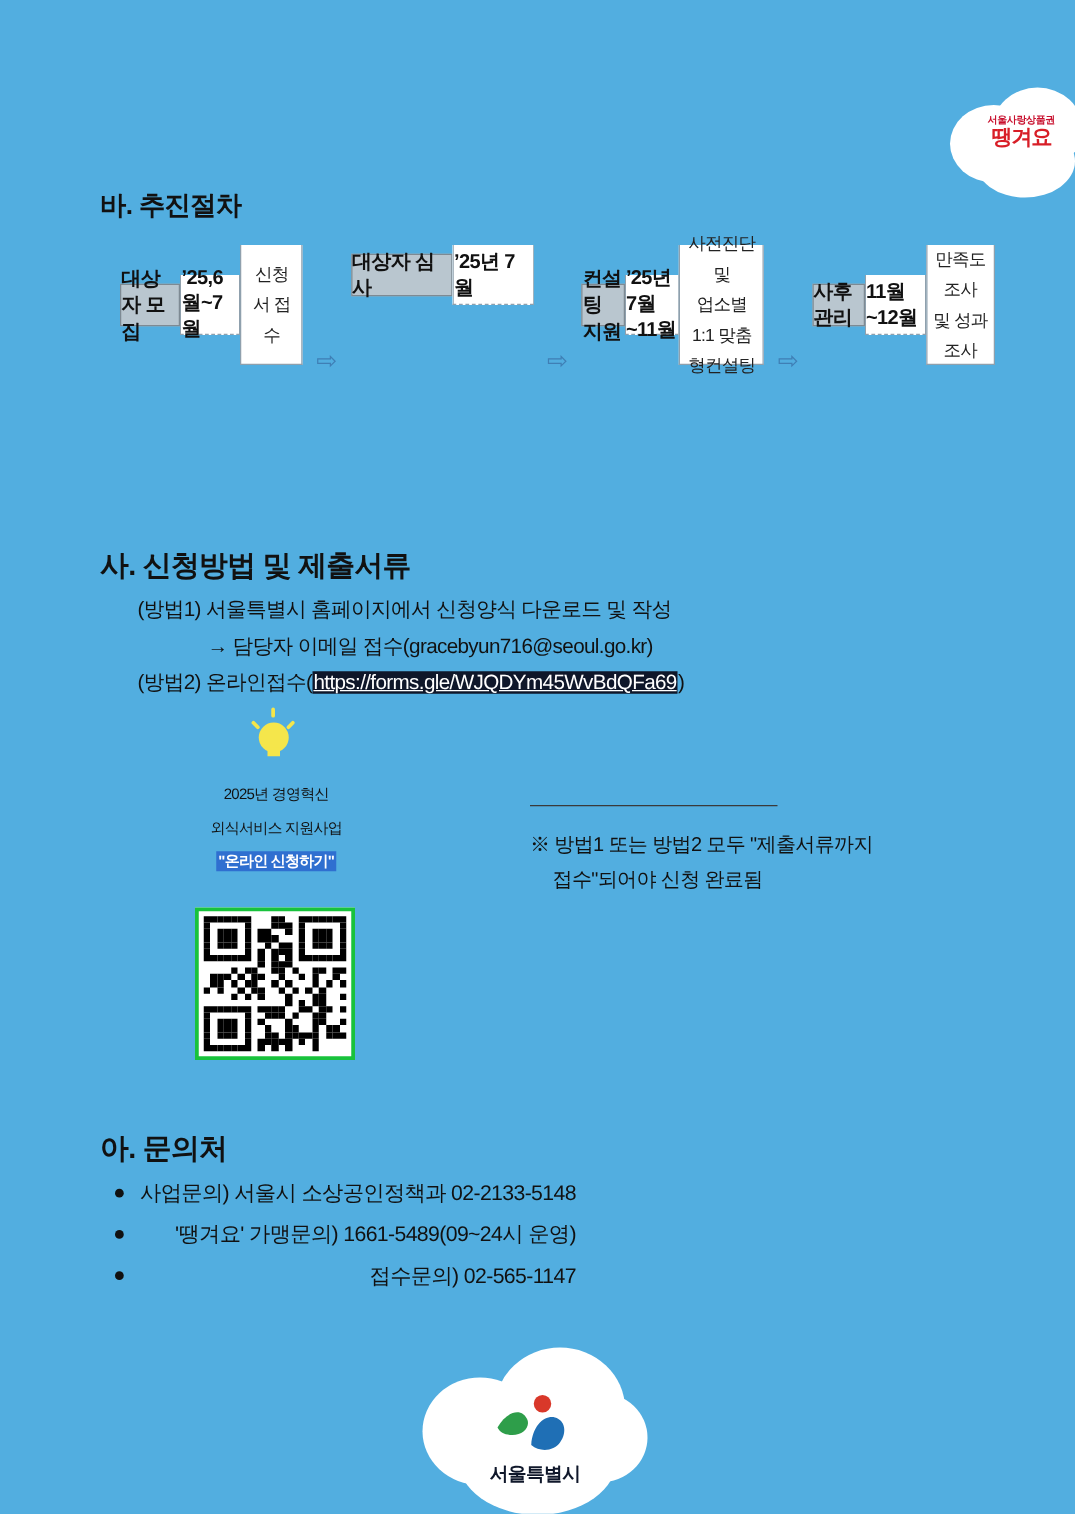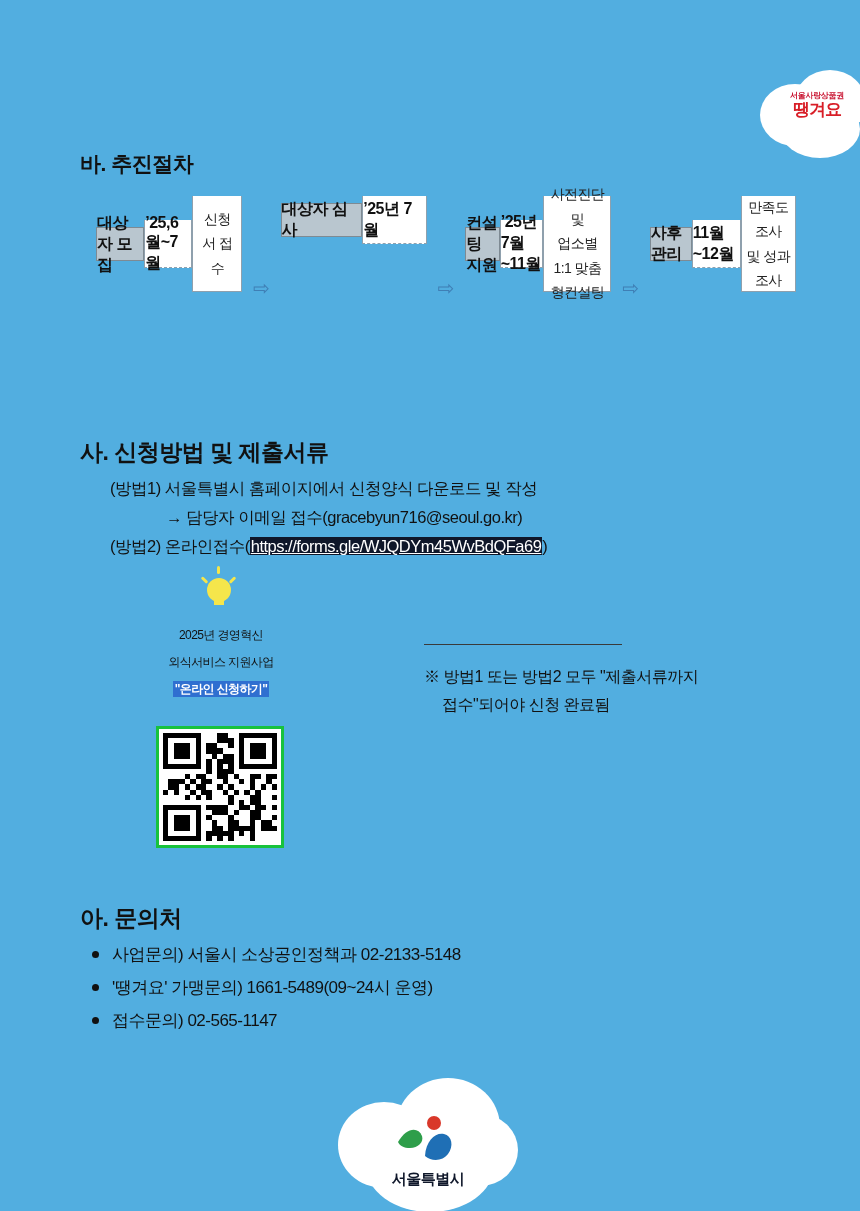--- a/index.html
+++ b/index.html
@@ -249,20 +249,21 @@
     top: 938px;
     font-size: 17px;
     line-height: 33px;
     letter-spacing: -0.5px;
     color: #111;
   }
   .contacts li {
     list-style: none;
     position: relative;
     padding-left: 26px;
+    text-align: right;
   }
   .contacts li::before {
     content: "";
     position: absolute;
     left: 6px;
     top: 13px;
     width: 7px;
     height: 7px;
     background: #111;
     border-radius: 50%;

